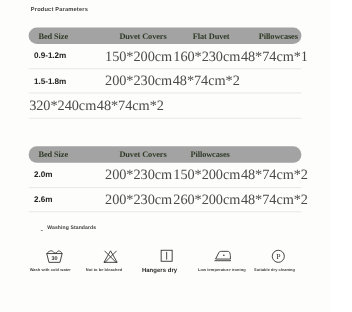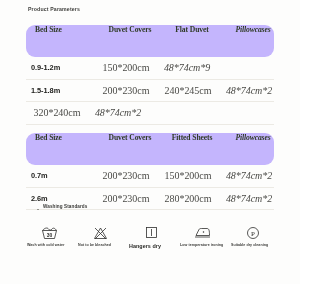--- a/index.html
+++ b/index.html
@@ -35,62 +35,63 @@
   .table {
     position: absolute;
     left: 26px;
     width: 248px;
   }
   #table-1 { top: 25px; }
   #table-2 { top: 133px; }
 
   .thead {
     position: relative;
-    height: 32px;
-    background: #c4b5fd;
+    height: 15px;
+    background: #a3a3a3;
     border-radius: 9px;
     display: flex;
+    align-items: center;
   }
   .thead .cell {
     font-size: 7.6px;
     font-weight: 700;
     color: #2f3a26;
     font-family: "Liberation Serif", serif;
     text-align: center;
     letter-spacing: -0.1px;
   }
   .thead .cell.c0 { text-align: left; padding-left: 9px; }
 
   .row {
     display: flex;
     align-items: center;
     height: 21.5px;
     border-bottom: 1px solid #eceae4;
   }
   .row:first-of-type { border-top: 0; }
   .row .cell {
     font-family: "Liberation Serif", serif;
-    font-size: 10px;
+    font-size: 13px;
     color: #4a4a46;
     text-align: center;
     letter-spacing: -0.05px;
   }
   .row .cell.c0 {
     text-align: left;
     padding-left: 5px;
     font-family: "Liberation Sans", sans-serif;
     font-weight: 700;
     font-size: 7.4px;
     color: #22221f;
   }
 
   .c0 { width: 64px; flex: 0 0 64px; }
   .c1 { width: 62px; flex: 0 0 62px; }
   .c2 { width: 62px; flex: 0 0 62px; }
-  .c3 { width: 60px; flex: 0 0 60px; font-style: italic; }
+  .c3 { width: 60px; flex: 0 0 60px; }
 
   
   .washing {
     position: absolute;
     left: 0;
     top: 200px;
     width: 300px;
   }
   .washing-title {
     position: absolute;
@@ -160,52 +161,51 @@
     <div class="thead">
       <div class="cell c0">Bed Size</div>
       <div class="cell c1">Duvet Covers</div>
       <div class="cell c2">Flat Duvet</div>
       <div class="cell c3">Pillowcases</div>
     </div>
 
     <div class="row">
       <div class="cell c0">0.9-1.2m</div>
       <div class="cell c1">150*200cm</div>
-      <div class="cell c3">48*74cm*9</div>
+      <div class="cell c2">160*230cm</div>
+      <div class="cell c3">48*74cm*1</div>
     </div>
     <div class="row">
       <div class="cell c0">1.5-1.8m</div>
       <div class="cell c1">200*230cm</div>
-      <div class="cell c2">240*245cm</div>
       <div class="cell c3">48*74cm*2</div>
     </div>
     <div class="row">
       <div class="cell c1">320*240cm</div>
       <div class="cell c3">48*74cm*2</div>
     </div>
   </div>
 
   <div class="table" id="table-2">
     <div class="thead">
       <div class="cell c0">Bed Size</div>
       <div class="cell c1">Duvet Covers</div>
-      <div class="cell c2">Fitted Sheets</div>
       <div class="cell c3">Pillowcases</div>
     </div>
 
     <div class="row">
-      <div class="cell c0">0.7m</div>
+      <div class="cell c0">2.0m</div>
       <div class="cell c1">200*230cm</div>
       <div class="cell c2">150*200cm</div>
       <div class="cell c3">48*74cm*2</div>
     </div>
     <div class="row">
       <div class="cell c0">2.6m</div>
       <div class="cell c1">200*230cm</div>
-      <div class="cell c2">280*200cm</div>
+      <div class="cell c2">260*200cm</div>
       <div class="cell c3">48*74cm*2</div>
     </div>
   </div>
 
   <div class="washing">
     <div class="washing-bullet"></div>
     <div class="washing-title">Washing Standards</div>
 
     <div class="icons">
 

